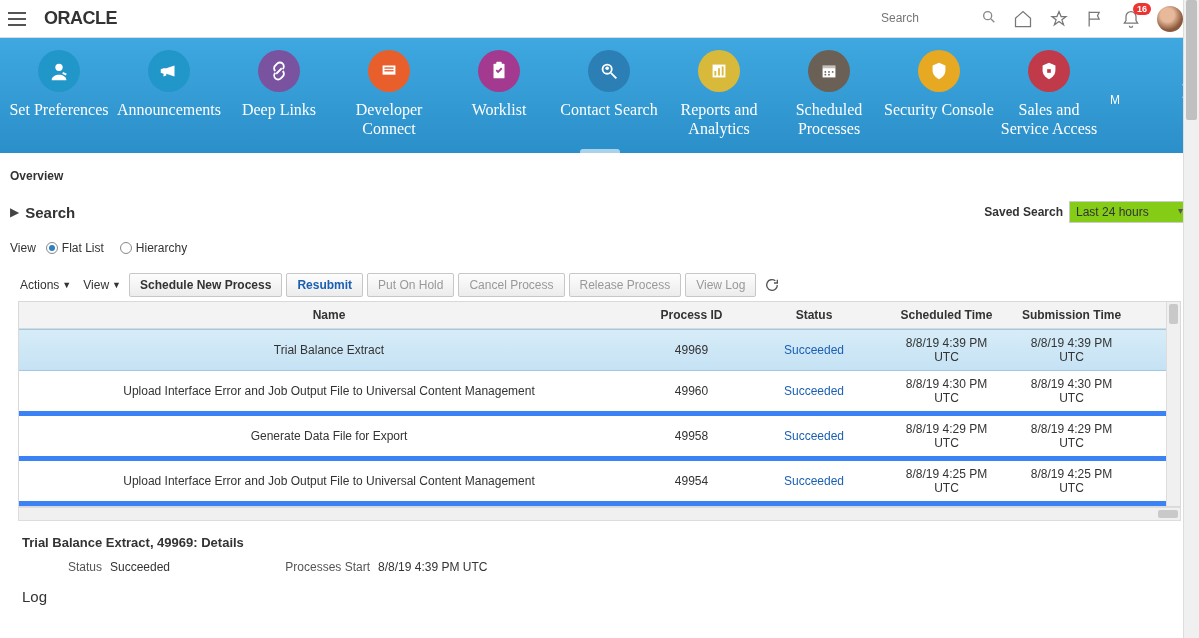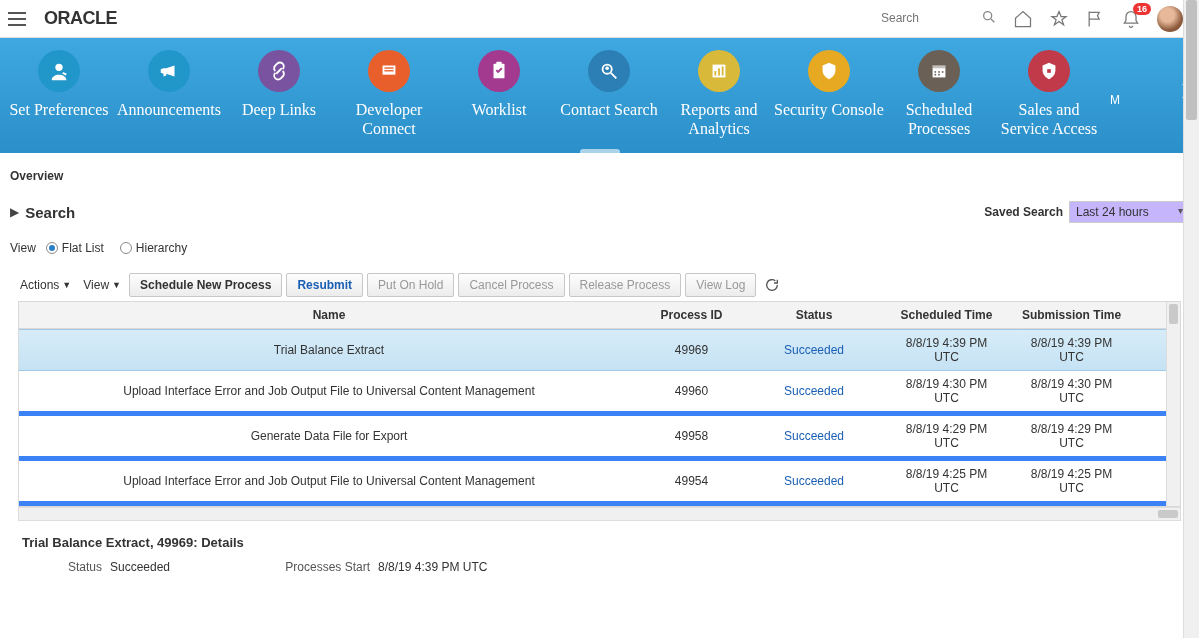--- a/index.html
+++ b/index.html
@@ -31,21 +31,21 @@
   
   
   .content { padding: 10px 10px 20px 10px; }
   h1.overview { font-size: 12px; font-weight: bold; margin: 6px 0 18px 0; color: #333; }
   
   .searchrow { display: flex; align-items: center; margin-bottom: 18px; }
   .disclosure { cursor: pointer; margin-right: 6px; color: #444; }
   .searchlabel { font-weight: bold; font-size: 15px; }
   .searchrow-spacer { flex: 1; }
   .savedsearch-label { font-weight: bold; font-size: 12px; margin-right: 6px; }
-  .savedsearch-select { border: 1px solid #ccc; padding: 3px 22px 3px 6px; font-size: 12px; background: #c4b5fd; position: relative; width: 120px; }
+  .savedsearch-select { border: 1px solid #ccc; padding: 3px 22px 3px 6px; font-size: 12px; background: #84cc16; position: relative; width: 120px; }
   .select-wrap { position: relative; display: inline-block; }
   .select-wrap::after { content: "▾"; position: absolute; right: 6px; top: 4px; pointer-events: none; color: #555; font-size: 10px; }
   
   .results-heading { color: #4a6f9c; font-weight: bold; font-size: 13px; margin-bottom: 18px; }
   
   .viewrow { display: flex; align-items: center; margin-bottom: 14px; font-size: 12px; }
   .viewlabel { margin-right: 10px; }
   .radio-wrap { display: flex; align-items: center; margin-right: 16px; cursor: pointer; }
   .radio { width: 12px; height: 12px; border: 1px solid #888; border-radius: 50%; margin-right: 4px; display: inline-flex; align-items: center; justify-content: center; }
   .radio.on::after { content: ""; width: 6px; height: 6px; background: #2b7fc4; border-radius: 50%; }
@@ -197,40 +197,40 @@
         <svg viewBox="0 0 24 24">
           <rect x="5" y="5" width="14" height="14" fill="#fff"></rect>
           <rect x="7" y="12" width="2" height="5" fill="#d9b93a"></rect>
           <rect x="11" y="9" width="2" height="8" fill="#d9b93a"></rect>
           <rect x="15" y="7" width="2" height="10" fill="#d9b93a"></rect>
         </svg>
       </div>
     <div class="navlabel">Reports and Analytics</div>
   </div>
   <div class="navitem">
-    <div class="circle" style="background:#e7a921">
-        <svg viewBox="0 0 24 24">
-          <path d="M12 3l7 3v5c0 5-3 8-7 10-4-2-7-5-7-10V6z" fill="#fff"></path>
-        </svg>
-      </div>
-    <div class="navlabel">Security Console</div>
-  </div>
-  <div class="navitem">
     <div class="circle" style="background:#6b6055">
         <svg viewBox="0 0 24 24">
           <rect x="5" y="6" width="14" height="13" fill="#fff"></rect>
           <rect x="5" y="6" width="14" height="3" fill="#6b6055" opacity="0.4"></rect>
           <circle cx="8" cy="13" r="1" fill="#6b6055"></circle>
           <circle cx="12" cy="13" r="1" fill="#6b6055"></circle>
           <circle cx="16" cy="13" r="1" fill="#6b6055"></circle>
           <circle cx="8" cy="16" r="1" fill="#6b6055"></circle>
           <circle cx="12" cy="16" r="1" fill="#6b6055"></circle>
         </svg>
       </div>
     <div class="navlabel">Scheduled Processes</div>
+  </div>
+  <div class="navitem">
+    <div class="circle" style="background:#e7a921">
+        <svg viewBox="0 0 24 24">
+          <path d="M12 3l7 3v5c0 5-3 8-7 10-4-2-7-5-7-10V6z" fill="#fff"></path>
+        </svg>
+      </div>
+    <div class="navlabel">Security Console</div>
   </div>
   <div class="navitem">
     <div class="circle" style="background:#c13a49">
         <svg viewBox="0 0 24 24">
           <path d="M12 3l7 3v5c0 5-3 8-7 10-4-2-7-5-7-10V6z" fill="#fff"></path>
           <rect x="10" y="10" width="4" height="4" fill="#c13a49"></rect>
         </svg>
       </div>
     <div class="navlabel">Sales and Service Access</div>
   </div>
@@ -346,19 +346,20 @@
     <div class="details-row">
       <div class="details-pair">
         <div class="k">Status</div>
         <div>Succeeded</div>
       </div>
       <div class="details-pair" style="margin-left:60px;">
         <div class="k" style="width:100px;">Processes Start</div>
         <div>8/8/19 4:39 PM UTC</div>
       </div>
     </div>
+    <div class="logheading">Log</div>
 
   </div>
 </div>
 
 <div class="page-scrollbar">
   <div class="pthumb"></div>
 </div>
 
 </body></html>

